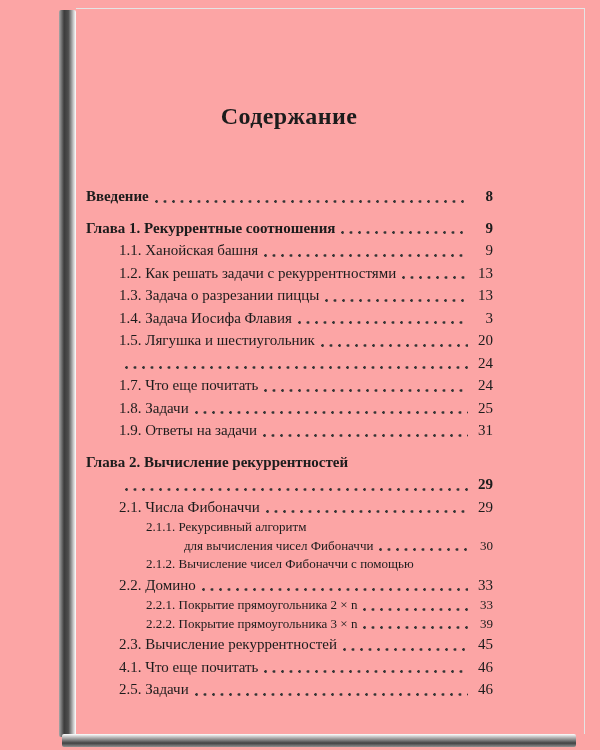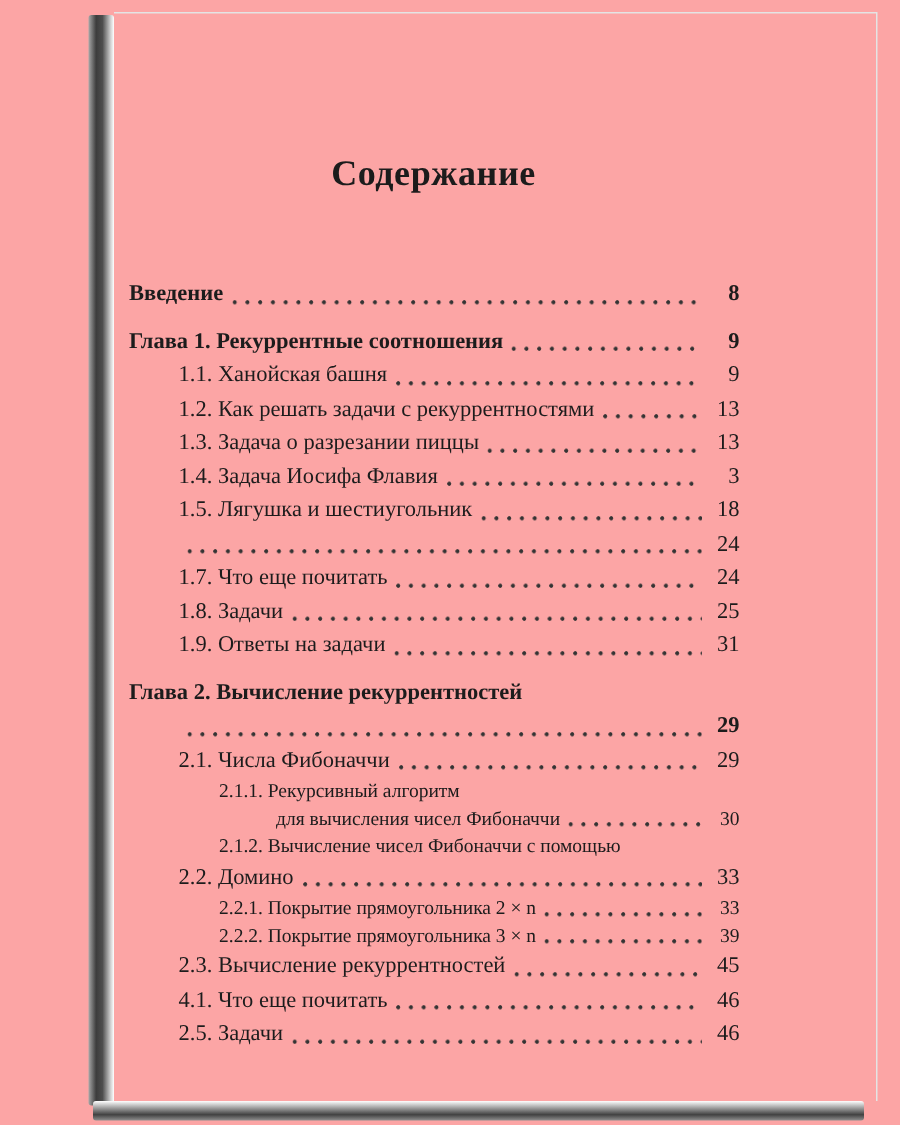--- a/index.html
+++ b/index.html
@@ -106,21 +106,21 @@
         <div class="line">
           <span class="label">1.4. Задача Иосифа Флавия</span>
           <span class="dots"></span>
           <span class="pageno">3</span>
         </div>
       </div>
       <div class="entry lvl1">
         <div class="line">
           <span class="label">1.5. Лягушка и шестиугольник</span>
           <span class="dots"></span>
-          <span class="pageno">18</span>
+          <span class="pageno">20</span>
         </div>
       </div>
       <div class="entry lvl1">
         <div class="line">
           <span class="dots"></span>
           <span class="pageno">24</span>
         </div>
       </div>
       <div class="entry lvl1">
         <div class="line">

